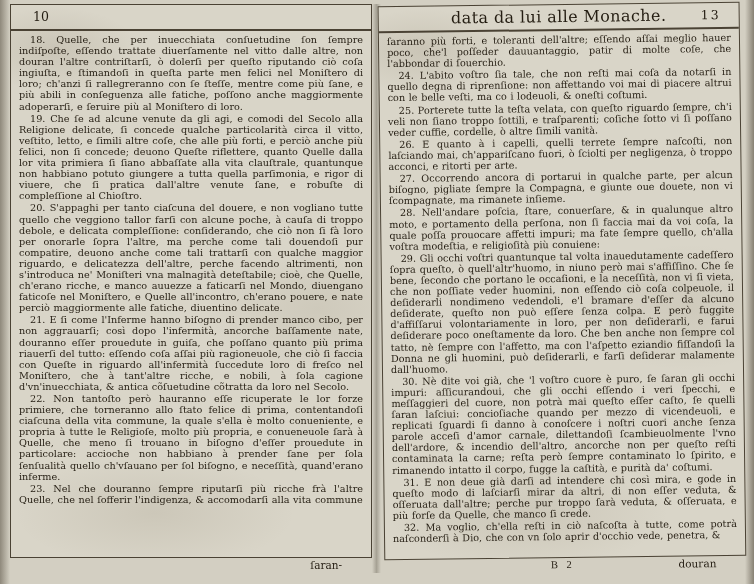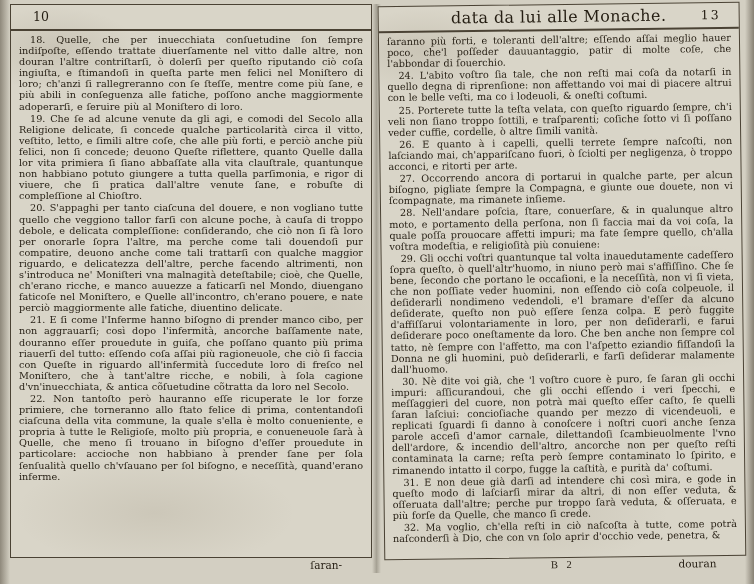--- a/index.html
+++ b/index.html
@@ -58,20 +58,21 @@
     <div class="frame">
       <div class="page-header">
         <span class="folio left-corner">10</span>
       </div>
       <div class="page-body">
         <p class="para">18. Quelle, che per inuecchiata conſuetudine ſon ſempre indiſpoſte, eſſendo trattate diuerſamente nel vitto dalle altre, non douran l'altre contriſtarſi, ò dolerſi per queſto riputando ciò coſa ingiuſta, e ſtimandoſi in queſta parte men felici nel Moniſtero di loro; ch'anzi ſi rallegreranno con ſe ſteſſe, mentre come più ſane, e più abili in conſeguenza alle fatiche, poſſono anche maggiormente adoperarſi, e ſeruire più al Moniſtero di loro.</p>
         <p class="para">19. Che ſe ad alcune venute da gli agi, e comodi del Secolo alla Religione delicate, ſi concede qualche particolarità circa il vitto, veſtito, letto, e ſimili altre coſe, che alle più forti, e perciò anche più felici, non ſi concede; deuono Queſte riflettere, quanto Quelle dalla lor vita primiera ſi ſiano abbaſſate alla vita clauſtrale, quantunque non habbiano potuto giungere a tutta quella parſimonia, e rigor di viuere, che ſi pratica dall'altre venute ſane, e robuſte di compleſſione al Chioſtro.</p>
         <p class="para">20. S'appaghi per tanto ciaſcuna del douere, e non vogliano tutte quello che veggiono tallor farſi con alcune poche, à cauſa di troppo debole, e delicata compleſſione: conſiderando, che ciò non ſi fà loro per onorarle ſopra l'altre, ma perche come tali douendoſi pur compatire, deuono anche come tali trattarſi con qualche maggior riguardo, e delicatezza dell'altre, perche facendo altrimenti, non s'introduca ne' Moniſteri vna malnagità deteſtabile; cioè, che Quelle, ch'erano ricche, e manco auuezze a faticarſi nel Mondo, diuengano faticoſe nel Moniſtero, e Quelle all'incontro, ch'erano pouere, e nate perciò maggiormente alle fatiche, diuentino delicate.</p>
         <p class="para">21. E ſi come l'Inferme hanno biſogno di prender manco cibo, per non aggrauarſi; così dopo l'infermità, ancorche baſſamente nate, douranno eſſer prouedute in guiſa, che poſſano quanto più prima riauerſi del tutto: eſſendo coſa aſſai più ragioneuole, che ciò ſi faccia con Queſte in riguardo all'infermità ſuccedute loro di freſco nel Moniſtero, che à tant'altre ricche, e nobili, à ſola cagione d'vn'inuecchiata, &amp; antica cõſuetudine cõtratta da loro nel Secolo.</p>
         <p class="para">22. Non tantoſto però hauranno eſſe ricuperate le lor forze primiere, che torneranno allo ſtato felice di prima, contentandoſi ciaſcuna della vita commune, la quale s'ella è molto conueniente, e propria à tutte le Religioſe, molto più propria, e conueneuole ſarà à Quelle, che meno ſi trouano in biſogno d'eſſer prouedute in particolare: accioche non habbiano à prender ſane per ſola ſenſualità quello ch'vſauano per ſol biſogno, e neceſſità, quand'erano inferme.</p>
+        <p class="para">23. Nel che douranno ſempre riputarſi più ricche frà l'altre Quelle, che nel ſofferir l'indigenza, &amp; accomodarſi alla vita commune</p>
       </div>
     </div>
     <div class="footline">
       <span class="catchword">ſaran-</span>
     </div>
   </div>
 
   <div class="gutter"></div>
 
   <div class="page right">

